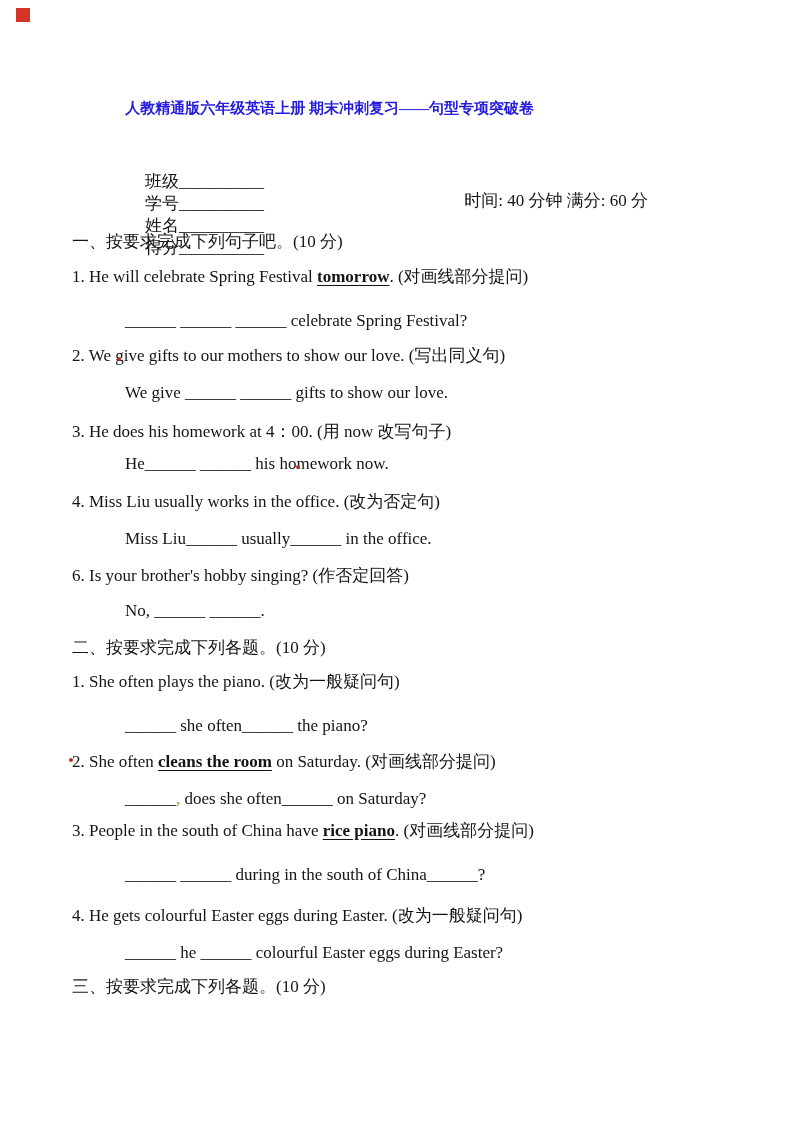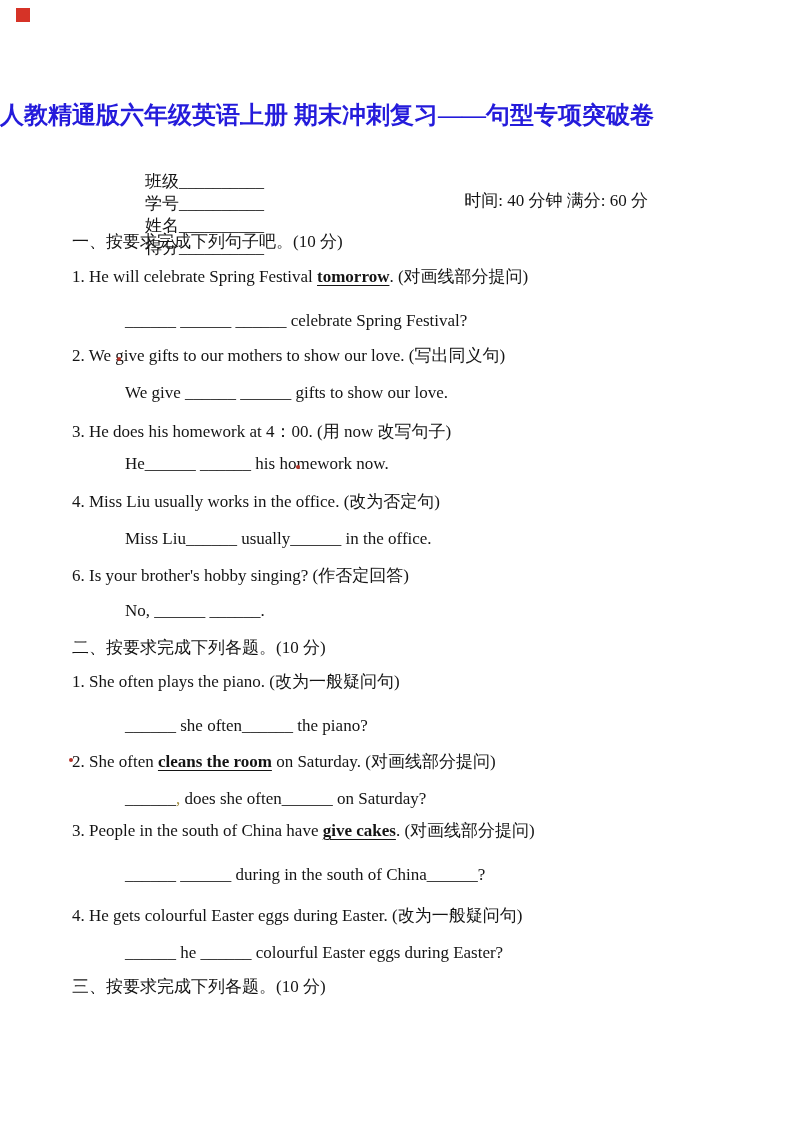--- a/index.html
+++ b/index.html
@@ -2,22 +2,22 @@
 <html><head>
 <meta charset="utf-8">
 <style>
   html,body{margin:0;padding:0;}
   body{
     width:793px;height:1122px;background:#ffffff;position:relative;overflow:hidden;
     font-family:"Liberation Serif","DejaVu Serif",serif;color:#141414;
   }
   .corner{position:absolute;left:16px;top:8px;width:14px;height:14px;background:#d63327;}
   .title{
-    position:absolute;top:99px;left:0;width:659px;text-align:left;
-    font-weight:bold;font-size:24px;color:#241bdb;white-space:pre;
+    position:absolute;top:99px;left:0;width:659px;text-align:center;
+    font-weight:bold;font-size:15px;color:#241bdb;white-space:pre;
   }
   .line{position:absolute;font-size:17px;line-height:22px;white-space:pre;}
   .fields{left:128px;top:149px;}
   .fgroup{margin-right:14px;}
   .time{top:190px;right:145px;}
   .q{left:72px;}
   .a{left:89px;margin-left:36px;}
   .u{text-decoration:underline;text-underline-offset:3px;font-weight:bold;}
   .mark{color:#a39043;}
   .dot{position:absolute;width:4px;height:4px;border-radius:50%;background:#b5342a;}
@@ -61,21 +61,21 @@
   <div class="line a" style="top:600px">No, ______ ______.</div>
 
   <div class="line q" style="top:637px">二、按要求完成下列各题。(10 分)</div>
 
   <div class="line q" style="top:671px"><span>1. She often plays the piano. (改为一般疑问句)</span></div>
   <div class="line a" style="top:715px">______ she often______ the piano?</div>
 
   <div class="line q" style="top:751px"><span>2. She often </span><span class="u">cleans the room</span><span> on Saturday. (对画线部分提问)</span></div>
   <div class="line a" style="top:788px"><span>______</span><span class="mark">,</span><span> does she often______ on Saturday?</span></div>
 
-  <div class="line q" style="top:820px"><span>3. People in the south of China have </span><span class="u">give cakes</span><span>. (对画线部分提问)</span></div>
+  <div class="line q" style="top:820px"><span>3. People in the south of China have </span><span class="u">rice piano</span><span>. (对画线部分提问)</span></div>
   <div class="line a" style="top:864px">______ ______ during in the south of China______?</div>
 
   <div class="line q" style="top:905px"><span>4. He gets colourful Easter eggs during Easter. (改为一般疑问句)</span></div>
   <div class="line a" style="top:942px">______ he ______ colourful Easter eggs during Easter?</div>
 
   <div class="line q" style="top:976px">三、按要求完成下列各题。(10 分)</div>
 
   <div class="dot" id="dot-give"></div>
   <div class="dot" id="dot-homework"></div>
   <div class="dot" id="dot-q2"></div>

